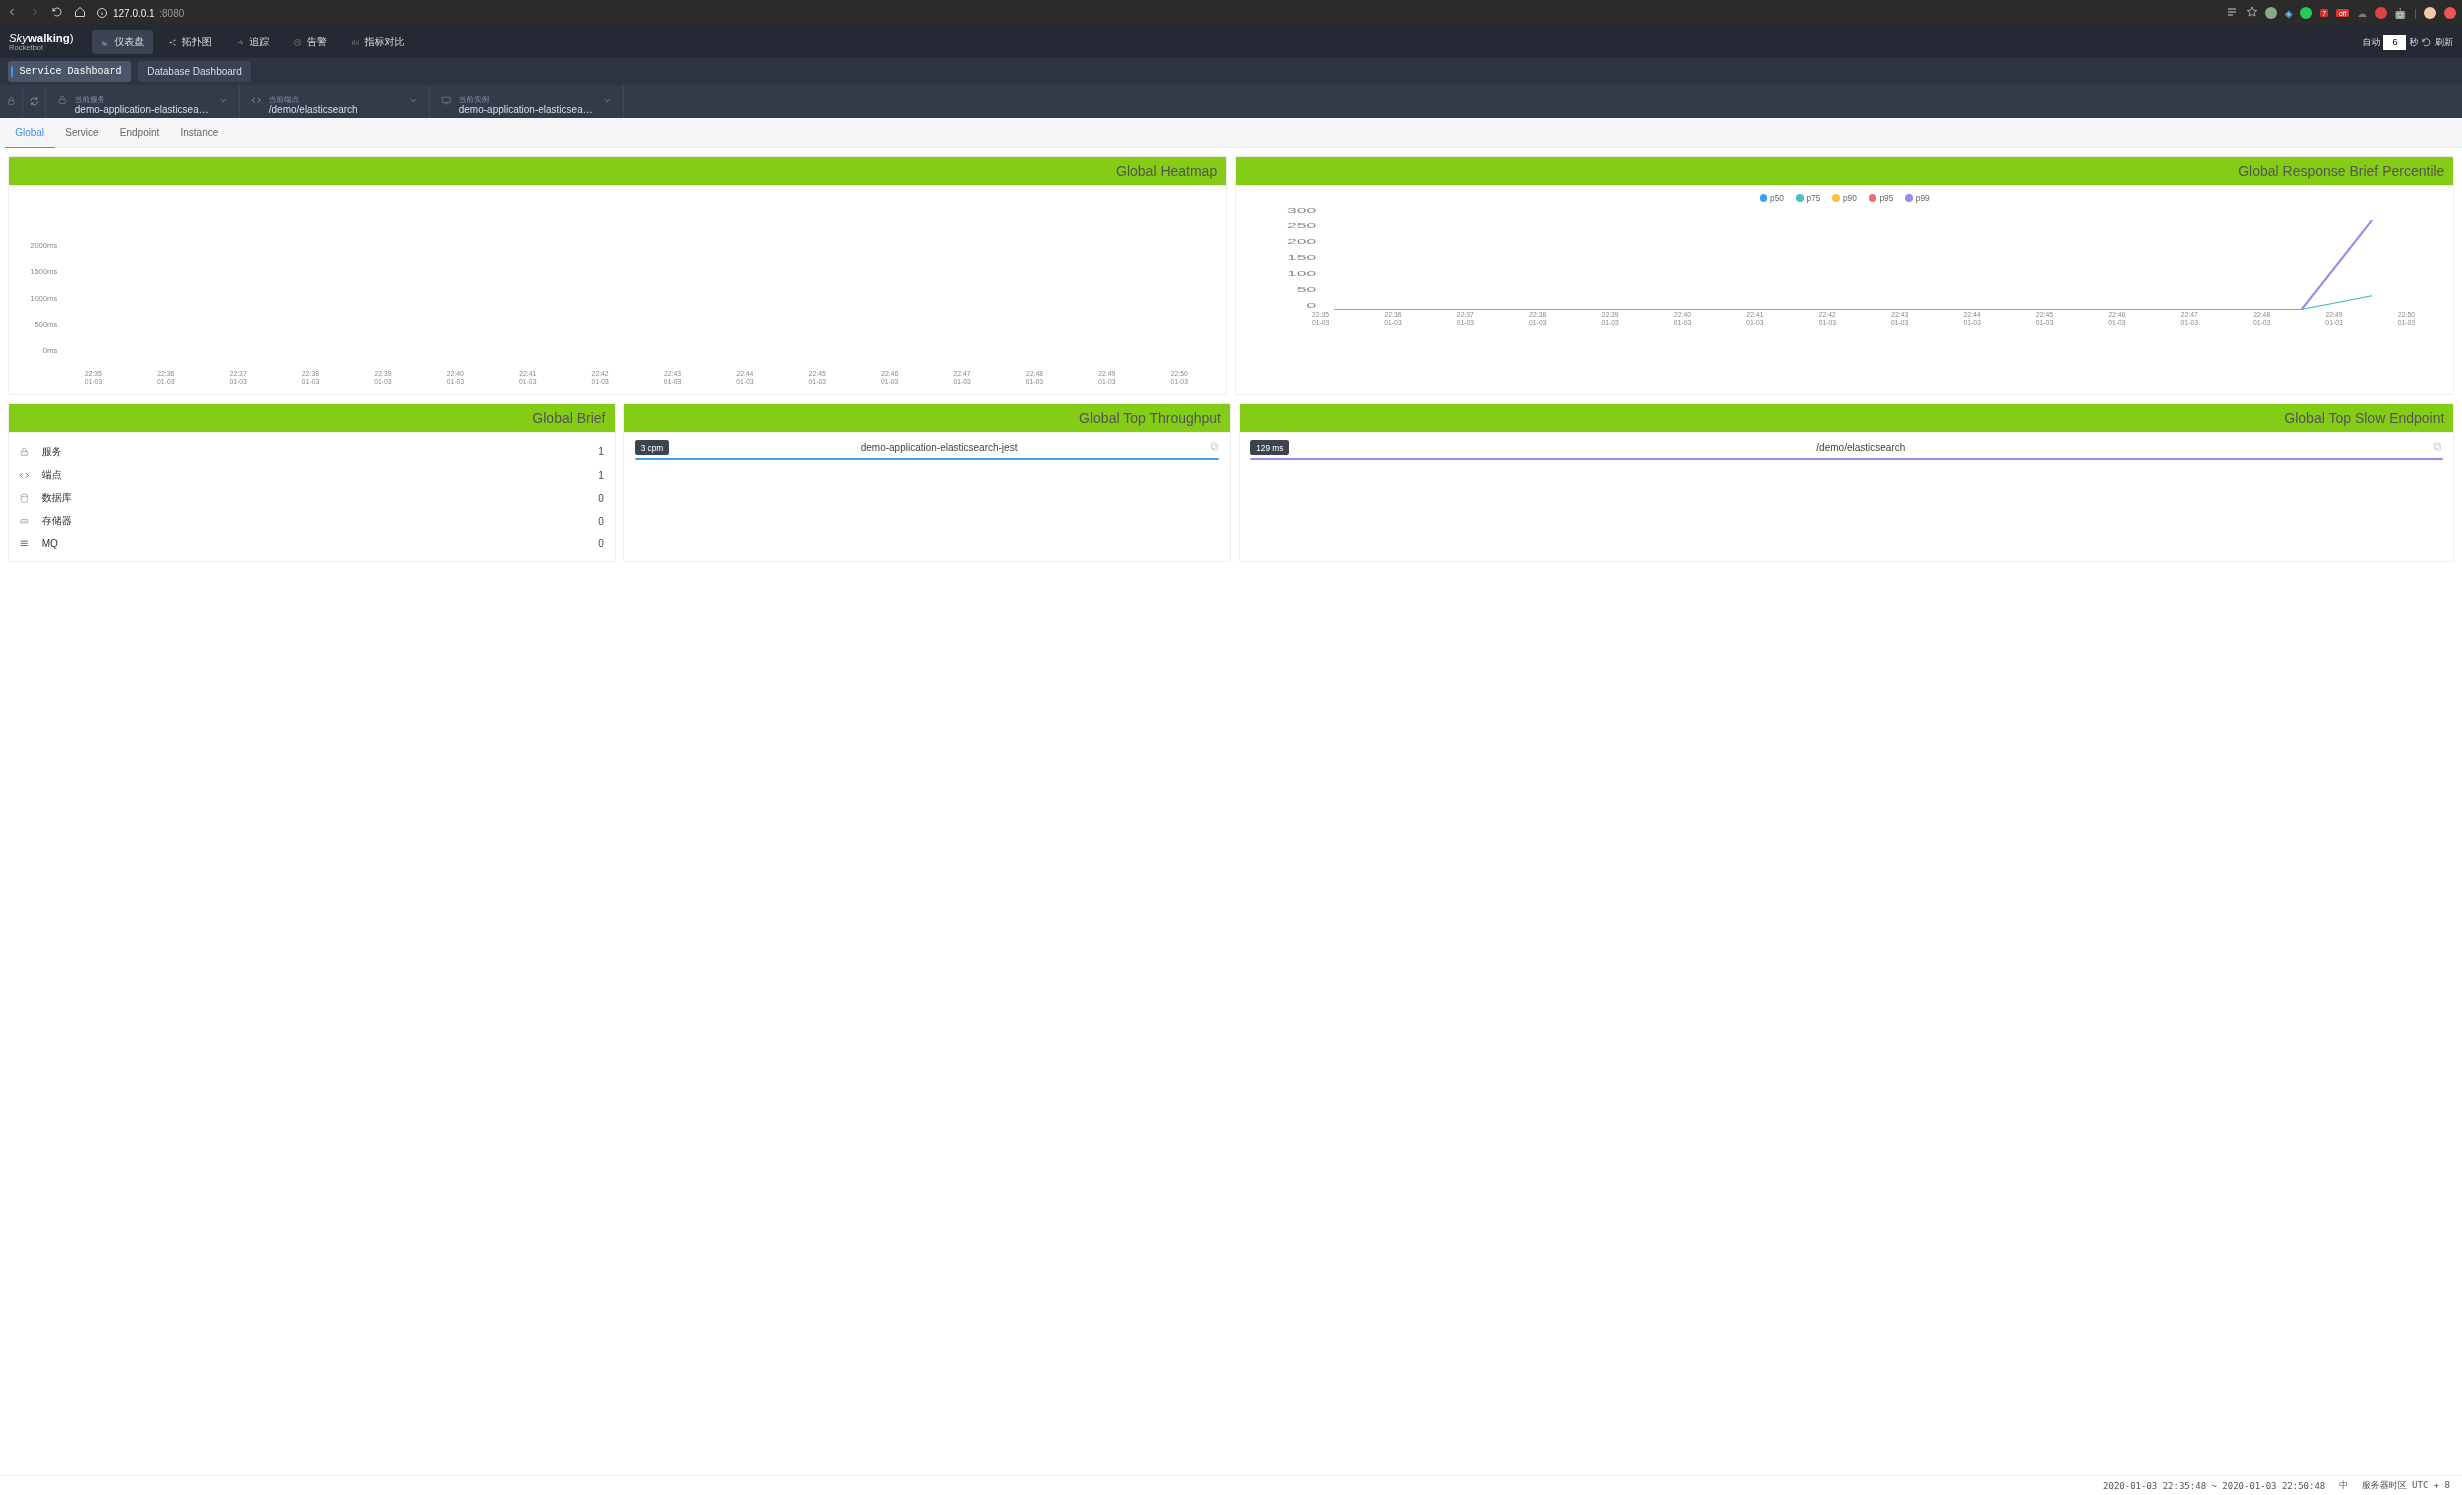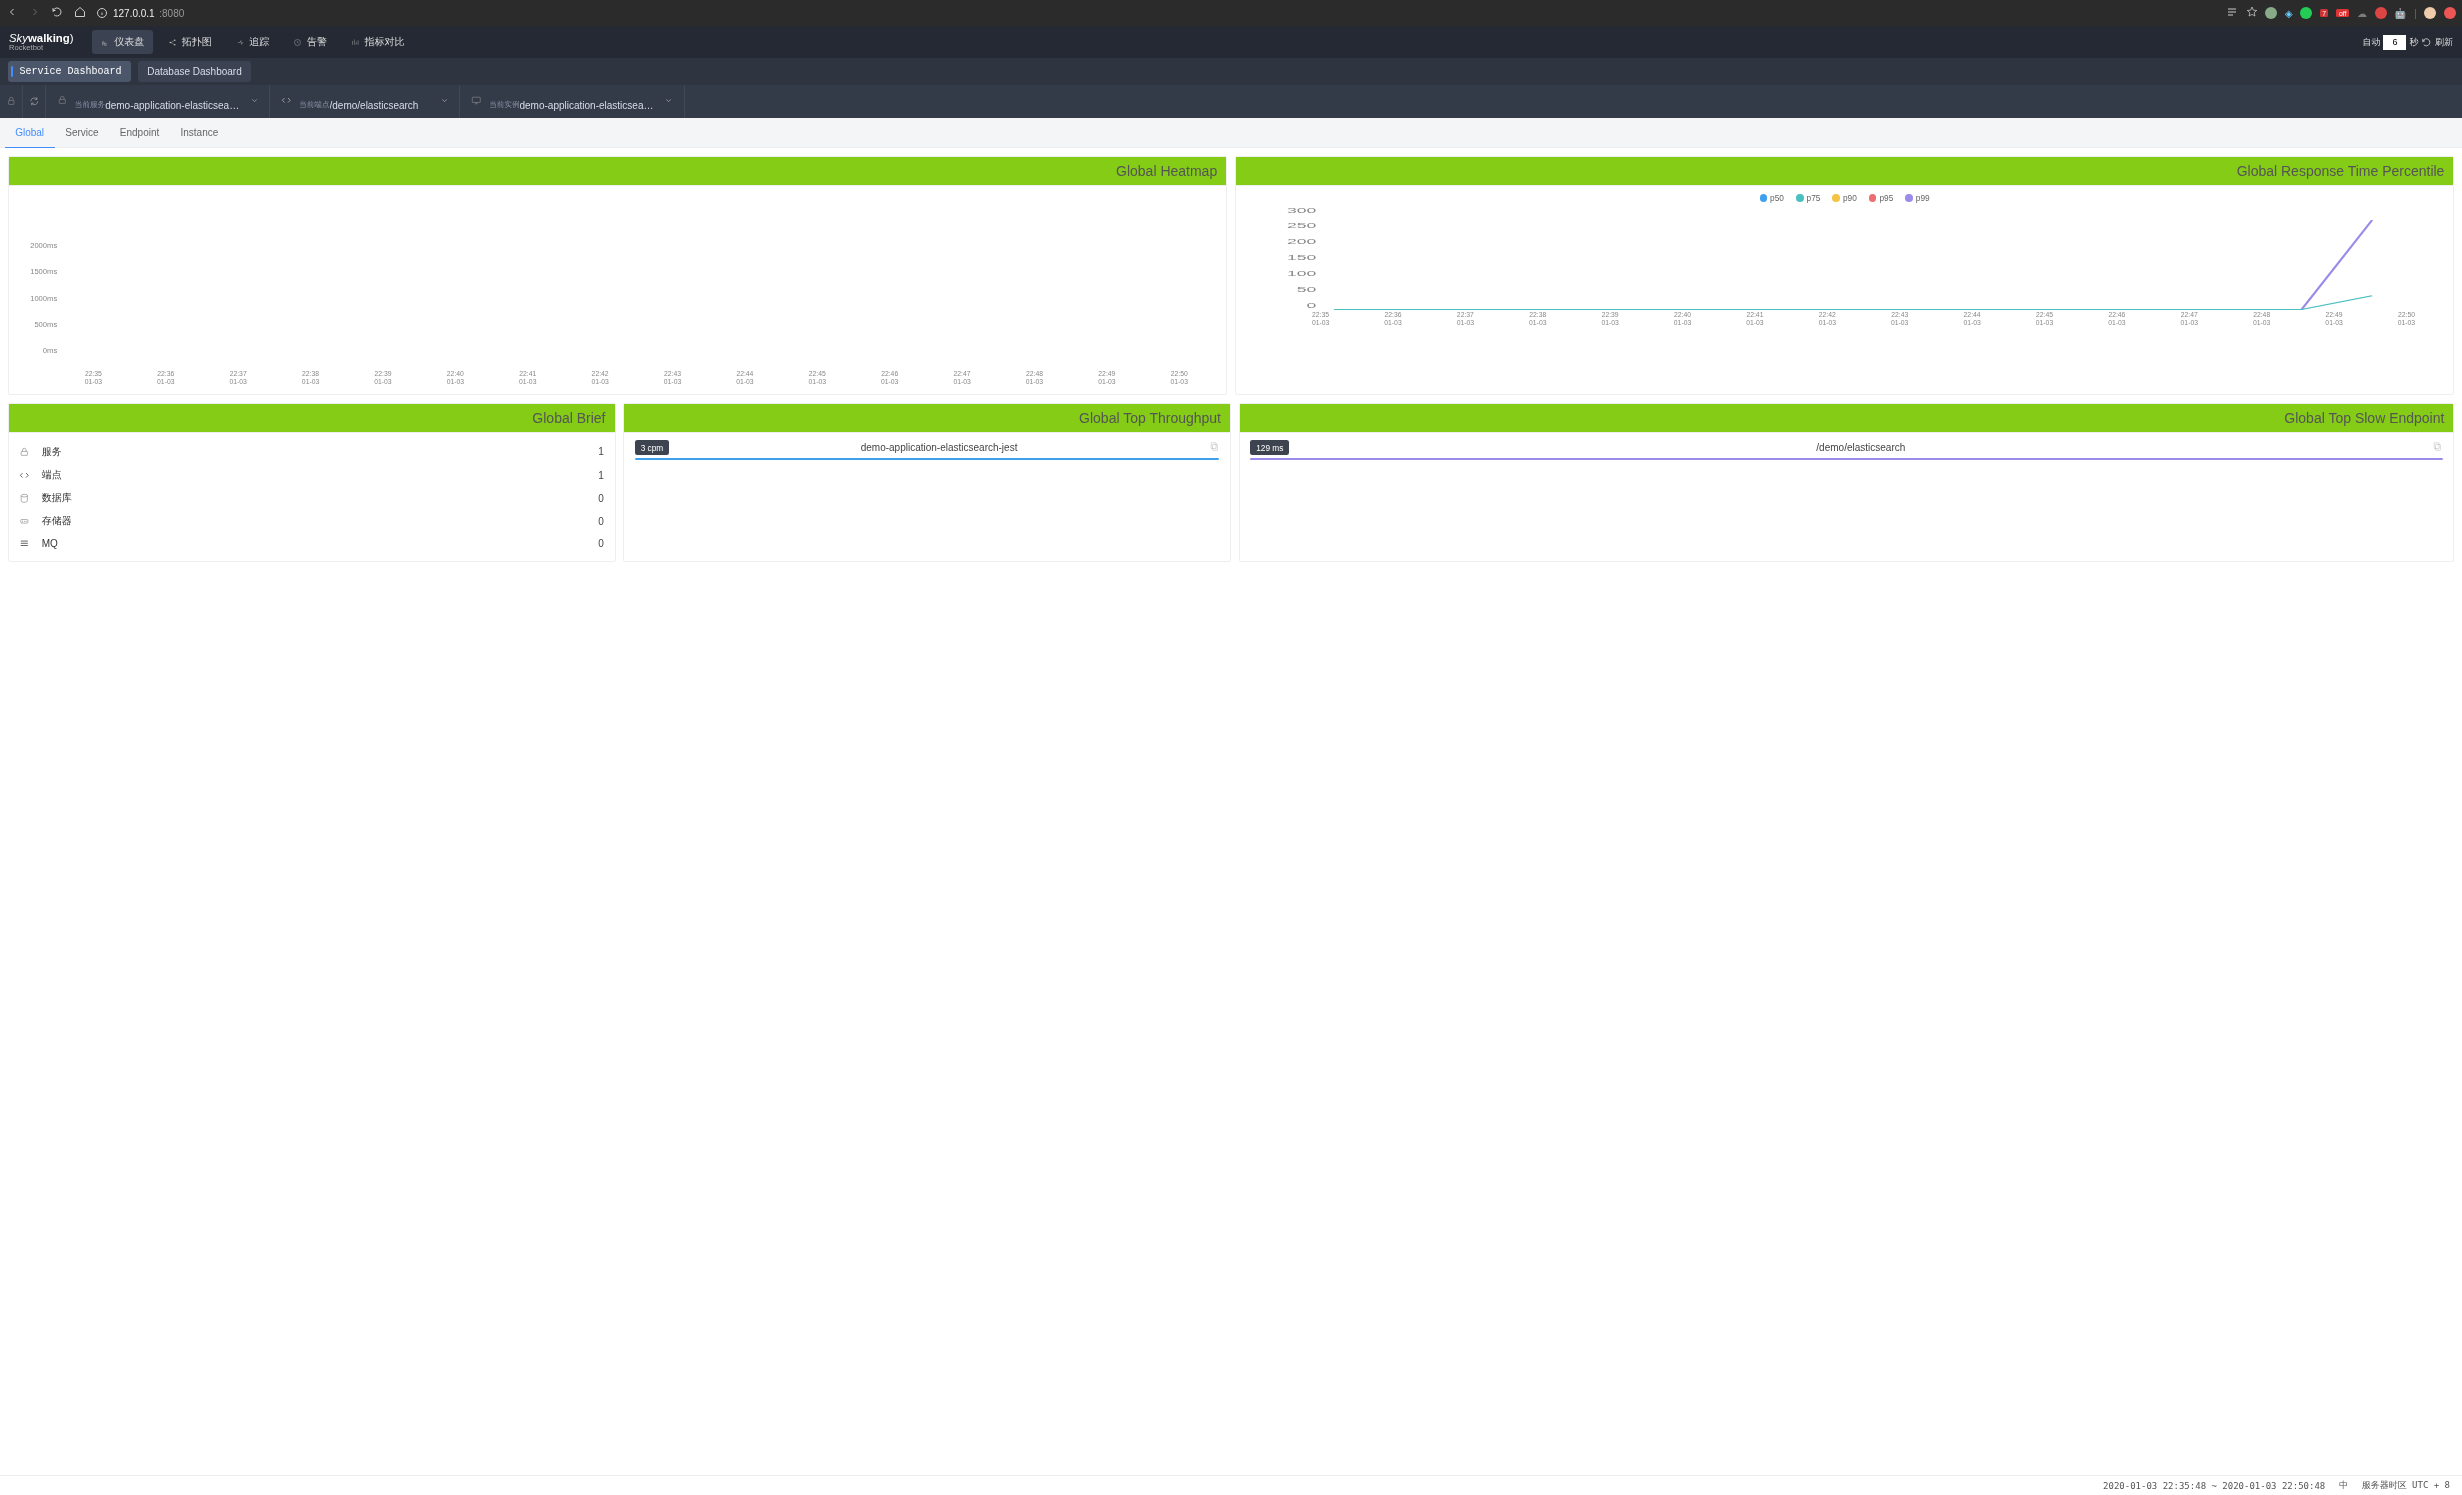--- a/index.html
+++ b/index.html
@@ -33,21 +33,21 @@
 .dash-tab { padding: 4.6px 9px; border-radius: 3px; background: #3b4252; color: #d8dee9; font-size: 10px; cursor: pointer; }
 .dash-tab.active { background: #4c566a; color: #fff; position: relative; }
 .dash-tab.active::before { content: ""; position: absolute; left: 3px; top: 4.6px; bottom: 4.6px; width: 2.3px; background: #448dfe; border-radius: 1.5px; }
 .dash-tab.active { padding-left: 12px; font-family: Liberation Mono, monospace; }
 
 
 .selector-bar { background: #333a48; height: 33px; display: flex; align-items: stretch; color: #ccc; }
 .selector-bar .icon-btn { width: 23px; display: flex; align-items: center; justify-content: center; border-right: 0.8px solid #404756; }
 .selector { display: flex; align-items: center; padding: 0 10.6px; border-right: 0.8px solid #404756; min-width: 190px; position: relative; gap: 7.6px; }
 .selector .sel-icon svg { width: 10.6px; height: 10.6px; fill: #aaa; }
-.selector .sel-labels { display: flex; flex-direction: row; line-height: 1.2; margin-top: 8px; }
+.selector .sel-labels { display: flex; flex-direction: column; line-height: 1.2; margin-top: 8px; }
 .selector .sel-title { font-size: 7.6px; color: #8892a6; }
 .selector .sel-value { font-size: 10px; color: #d8dee9; max-width: 137px; white-space: nowrap; overflow: hidden; text-overflow: ellipsis; }
 .selector .chev { margin-left: auto; }
 
 
 .scope-tabs { background: #f4f5f7; height: 30px; display: flex; align-items: center; padding: 0 4.6px; gap: 0; border-bottom: 0.8px solid #eee; }
 .scope-tab { padding: 0 10.6px; height: 30px; line-height: 30px; font-size: 10px; color: #666; cursor: pointer; border-bottom: 1.5px solid transparent; }
 .scope-tab.active { color: #448dfe; border-bottom: 1.5px solid #448dfe; }
 
 
@@ -336,21 +336,21 @@
           </div>
           <div class="x-tick">
             <span>22:50</span>
             <span>01-03</span>
           </div>
         </div>
     </div>
   </div>
   <div class="card">
     <div class="card-header">
-        <span>Global Response Time Percentile</span>
+        <span>Global Response Brief Percentile</span>
       </div>
     <div class="card-body">
       <div class="legend" id="pct-legend">
           <span><span class="dot" style="background:#3fa1ee"></span>p50</span>
           <span><span class="dot" style="background:#4bc0c0"></span>p75</span>
           <span><span class="dot" style="background:#f6c445"></span>p90</span>
           <span><span class="dot" style="background:#ec6e6e"></span>p95</span>
           <span><span class="dot" style="background:#9d8bea"></span>p99</span>
         </div>
       <div class="chart-line">

